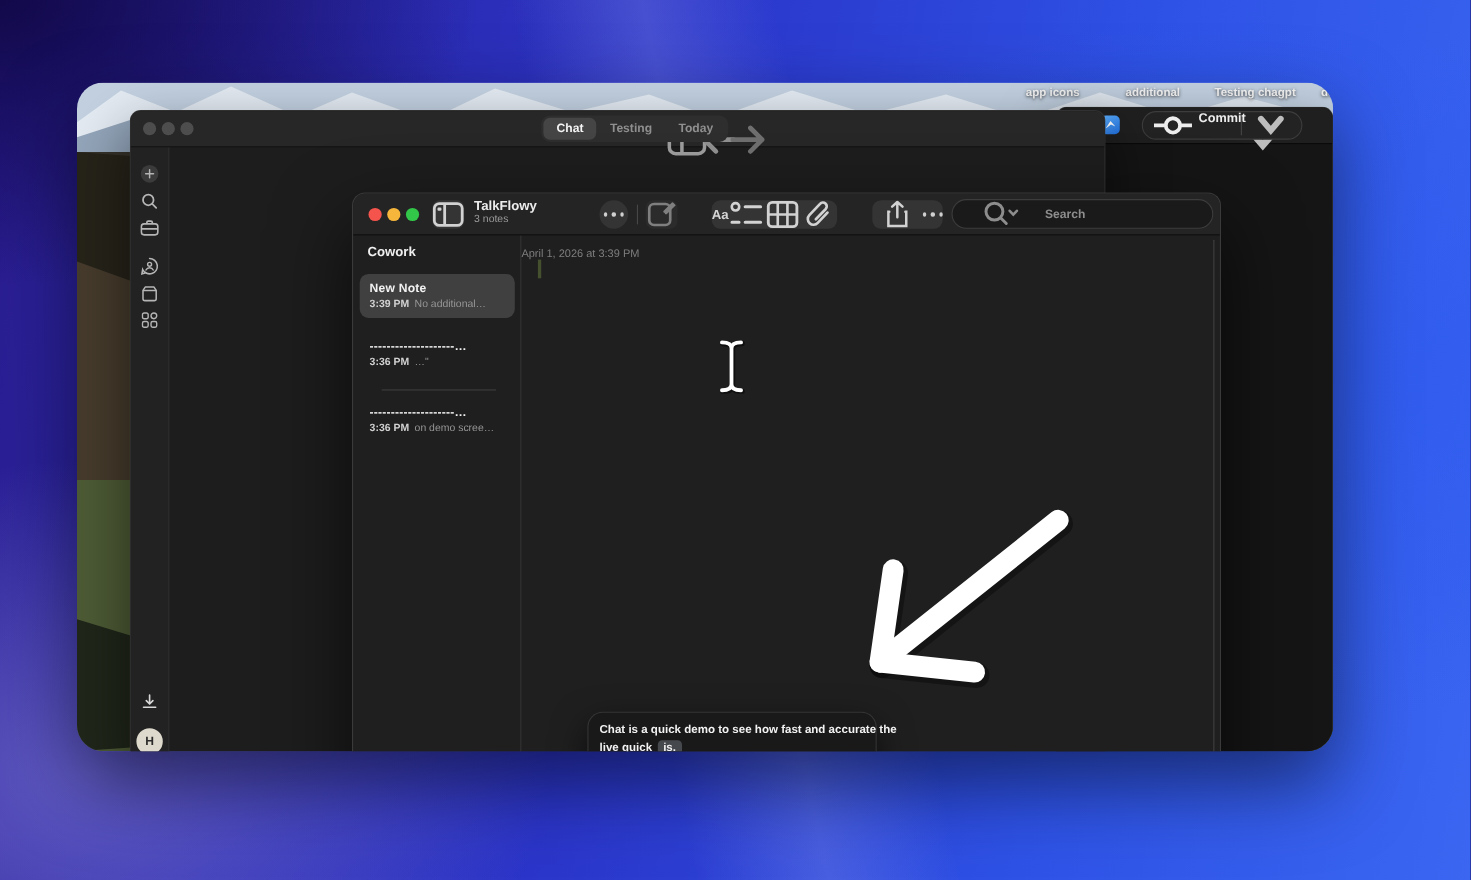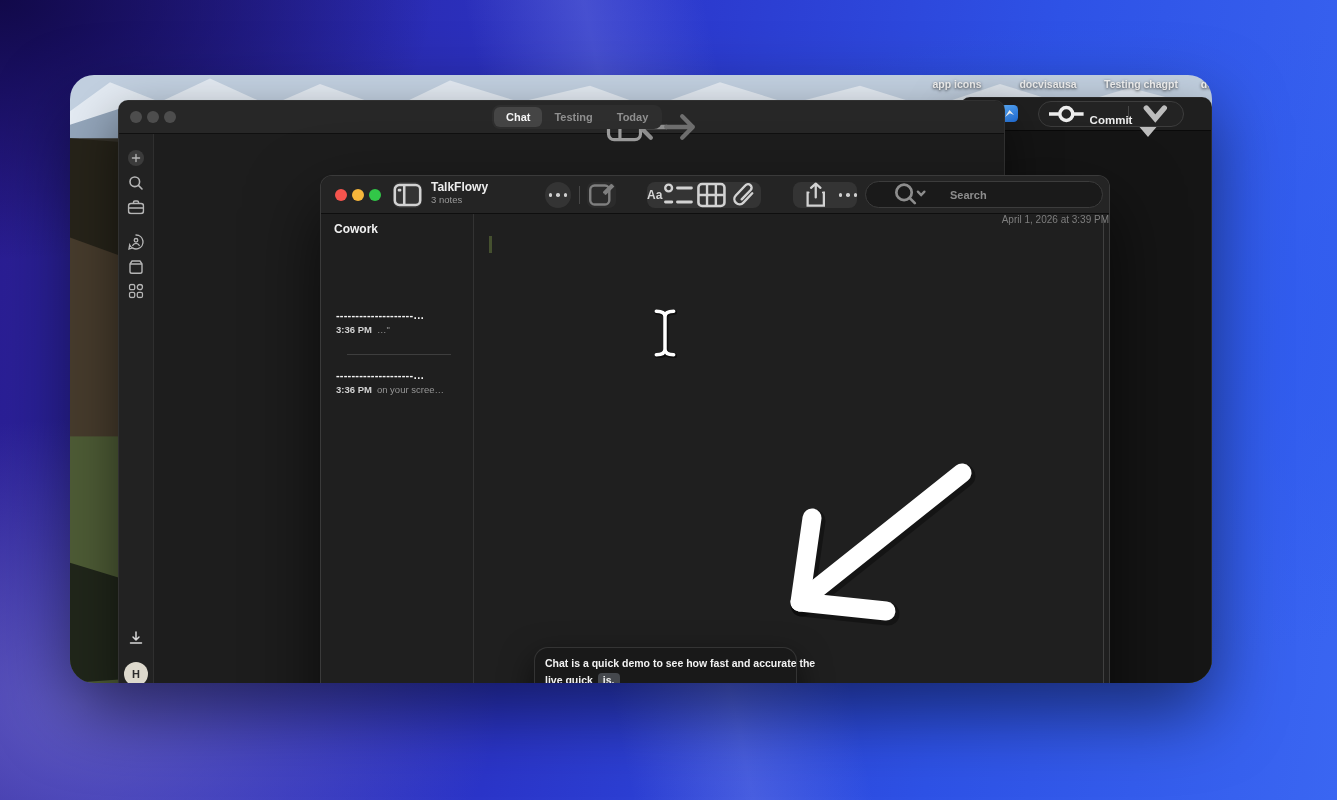--- a/index.html
+++ b/index.html
@@ -41,21 +41,21 @@
     background:#222222; border-right:1px solid rgba(255,255,255,.06); }
   .side-ic { position:absolute; left:50%; transform:translate(-50%,-50%); }
   .avatar { position:absolute; width:24px; height:24px; border-radius:50%;
     background:#ddd9cd; color:#2b2b2b; font-size:11px; font-weight:bold;
     display:flex; align-items:center; justify-content:center; }
   
   #rightwin { left:960px; top:97px; width:252px; height:600px; border-radius:10px;
     background:#151515; box-shadow:0 20px 50px rgba(0,0,0,.5); }
   #rightwin .toolbar { position:relative; height:33px; background:#1f1f1f;
     border-bottom:1px solid #0a0a0a; }
-  .pillbtn { position:absolute; display:flex; align-items:flex-end; gap:6px;
+  .pillbtn { position:absolute; display:flex; align-items:flex-start; gap:6px;
     border:1px solid #3d3d3d; background:#232323; border-radius:13px;
     padding:0 10px; height:26px; color:#ededed; font-size:11.5px; font-weight:bold; }
   .sq-ic { position:absolute; width:16px; height:16px; }
   .blueapp { position:absolute; width:17px; height:17px; border-radius:4.5px;
     background:linear-gradient(145deg,#5fb2ff,#1f6fe0); }
   .blueapp:after { content:""; position:absolute; left:4px; top:5px; width:9px; height:7px;
     background:#fff; clip-path:polygon(0 100%, 50% 0, 100% 70%, 55% 45%); }
   
   #notes { left:320px; top:175px; width:790px; height:560px; border-radius:12px;
     background:#1f1f1f; box-shadow:0 30px 70px rgba(0,0,0,.65);
@@ -83,21 +83,21 @@
   .sec-h { position:absolute; left:13px; top:8px; font-size:12px; font-weight:bold; color:#f0f0f0; }
   .notecard { position:absolute; left:6px; width:141px; border-radius:8px; padding:7px 9px; }
   .notecard.sel { background:#404040; }
   .notecard .nt { font-size:11px; font-weight:bold; color:#f2f2f2; letter-spacing:.2px;
     white-space:nowrap; overflow:hidden; }
   .notecard .meta { margin-top:3px; font-size:9.5px; color:#d2d2d2; white-space:nowrap; overflow:hidden; }
   .notecard .meta .snip { color:#969696; margin-left:5px; font-weight:normal; }
   .notecard .meta .tm { font-weight:bold; }
   .rowdiv { position:absolute; left:26px; width:104px; height:1px; background:rgba(255,255,255,.14); }
   #editor { position:absolute; left:153px; top:38px; right:0; bottom:0; }
-  .datehint { position:absolute; top:0; width:100%; text-align:right;
+  .datehint { position:absolute; top:12px; width:100%; text-align:left;
     font-size:10px; color:#7e7e7e; }
   .caret { position:absolute; left:15px; top:22px; width:2.5px; height:17px; background:#45502f; }
   .scrolledge { position:absolute; right:5px; top:4px; bottom:4px; width:1.5px;
     background:rgba(255,255,255,.15); border-radius:1px; }
   
   #recov { position:absolute; left:213px; top:471px; width:263px; height:76px;
     background:#191919; border:1px solid rgba(255,255,255,.12); border-radius:14px;
     box-shadow:0 12px 32px rgba(0,0,0,.6); padding:9px 10px; }
   #recov .l1 { font-size:10.5px; font-weight:bold; color:#f2f2f2; white-space:nowrap; }
   #recov .l2 { font-size:10.5px; font-weight:bold; color:#f2f2f2; margin-top:4px;
@@ -130,21 +130,21 @@
       <polygon fill="#93a5ba" points="0,55 70,30 130,52 210,28 290,54 370,30 450,56 540,32 620,56 710,34 800,58 890,34 980,56 1070,38 1142,58 1142,82 0,82"></polygon>
       <polygon fill="#35322a" points="0,70 1142,70 1142,400 0,400"></polygon>
       <polygon fill="#262319" points="0,70 600,120 250,400 0,400"></polygon>
       <polygon fill="#463b2c" points="0,180 150,240 70,520 0,540"></polygon>
       <rect x="0" y="400" width="1142" height="273" fill="#4d5b35"></rect>
       <polygon fill="#6e8147" opacity="0.85" points="60,560 760,440 1000,505 300,648"></polygon>
       <polygon fill="#20261a" points="0,540 320,648 0,673"></polygon>
       <polygon fill="#3a452a" points="700,673 1142,600 1142,673"></polygon>
     </svg>
     <span class="bg-tab" style="left:887px">app icons</span>
-    <span class="bg-tab" style="left:978px">docvisausa</span>
+    <span class="bg-tab" style="left:978px">additional</span>
     <span class="bg-tab" style="left:1071px">Testing chagpt</span>
     <span class="bg-tab" style="left:1137px">dc</span>
 
     <div id="rightwin" class="win" style="left:890px; top:22px;">
       <div class="toolbar">
         <div class="blueapp" style="left:40px; top:7px;"></div>
         <svg class="ic abs" style="left:62px; top:12px;" width="10" height="8" viewBox="0 0 10 8">
           <path d="M2 2 L5 5.5 L8 2" stroke="#bdbdbd" stroke-width="1.6" fill="none" stroke-linecap="round"></path>
         </svg>
         <div class="pillbtn" style="left:77px; top:3px;">
@@ -313,28 +313,32 @@
             <circle cx="5.4" cy="5.4" r="4" stroke="#8d8d8d" stroke-width="1.4" fill="none"></circle>
             <path d="M8.4 8.4 L11 11" stroke="#8d8d8d" stroke-width="1.4" stroke-linecap="round"></path>
             <path d="M12.6 5 L14.3 6.8 L16 5" stroke="#8d8d8d" stroke-width="1.2" fill="none" stroke-linecap="round"></path>
           </svg>
           <input type="text" placeholder="Search" style="">
         </div>
       </div>
 
       <div id="noteside">
         <div class="sec-h">Cowork</div>
+        <div class="notecard sel" style="top:35px;">
+          <div class="nt">New Note</div>
+          <div class="meta"><span class="tm">3:39 PM</span><span class="snip">No additional…</span></div>
+        </div>
         <div class="notecard" style="top:88px;">
           <div class="nt">--------------------…</div>
           <div class="meta"><span class="tm">3:36 PM</span><span class="snip">…"</span></div>
         </div>
         <div class="rowdiv" style="top:140px;"></div>
         <div class="notecard" style="top:130px;">
           <div class="nt" style="margin-top:18px;">--------------------…</div>
-          <div class="meta"><span class="tm">3:36 PM</span><span class="snip">on your scree…</span></div>
+          <div class="meta"><span class="tm">3:36 PM</span><span class="snip">on demo scree…</span></div>
         </div>
       </div>
 
       <div id="editor">
         <div class="datehint">April 1, 2026 at 3:39 PM</div>
         <div class="caret" style="background: rgb(69, 80, 47);"></div>
         <div class="scrolledge"></div>
       </div>
 
       <div id="recov">

